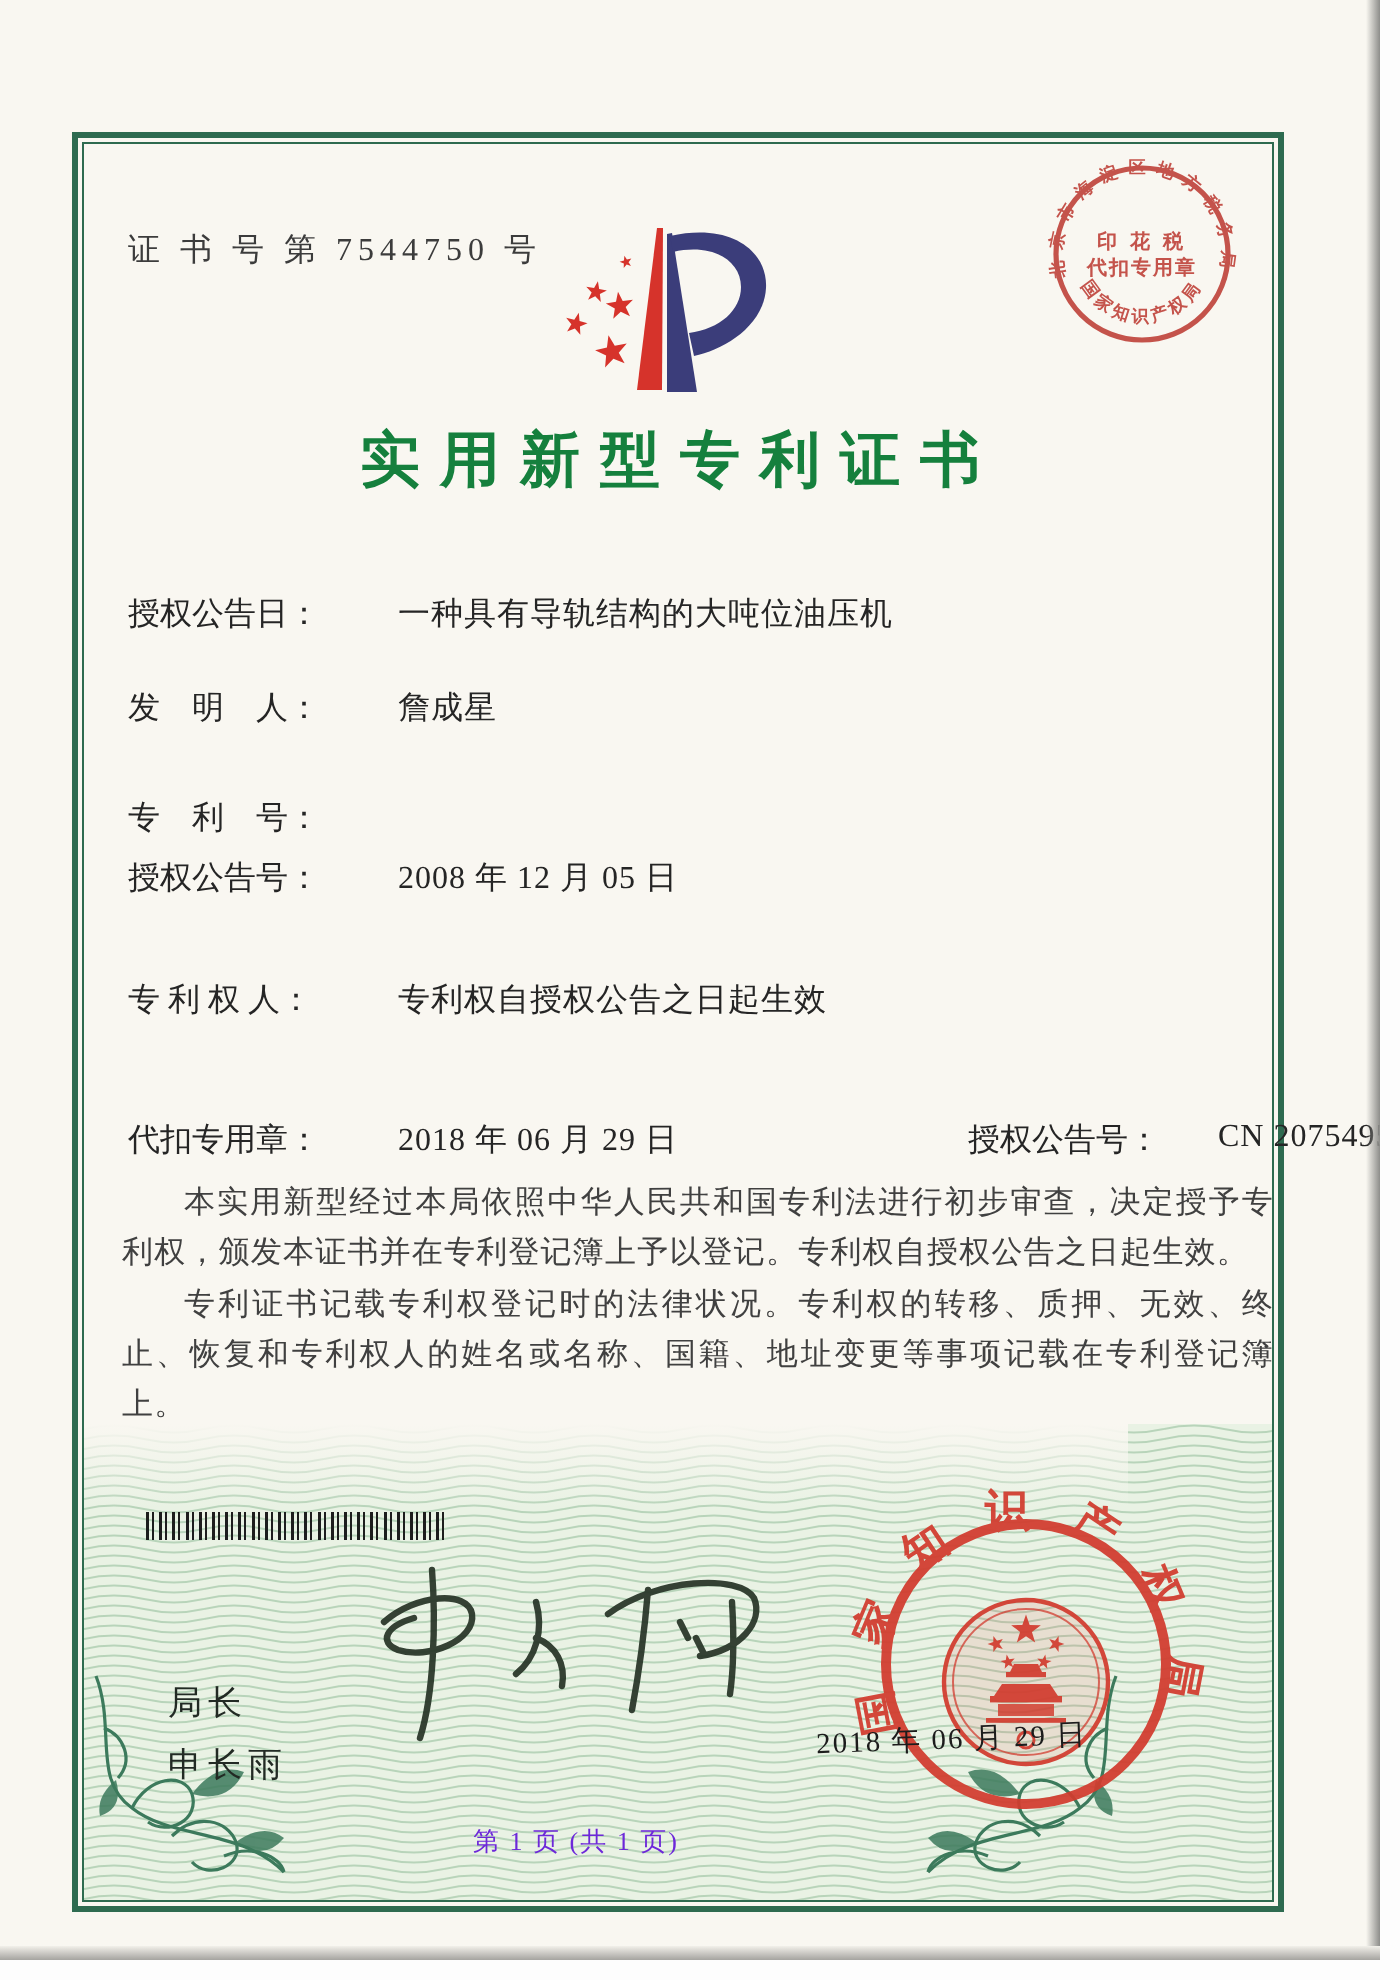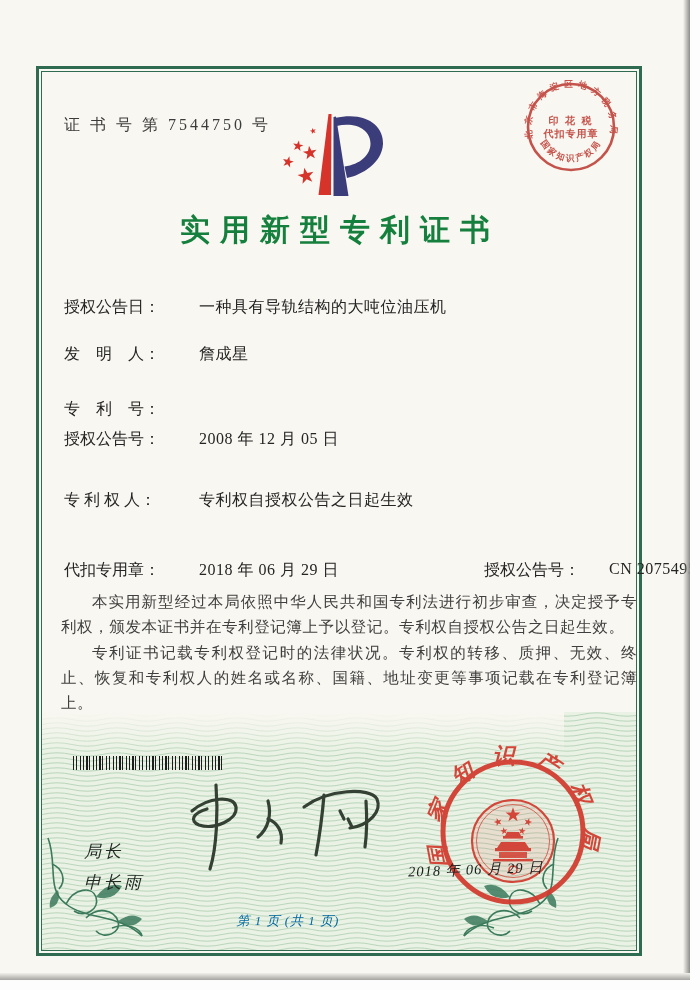--- a/index.html
+++ b/index.html
@@ -27,34 +27,34 @@
   .row{position:absolute;left:64px;display:flex;font-size:16px;color:#252525;}
   .row .lbl{flex:0 0 106px;white-space:nowrap;}
   .row .val{white-space:nowrap;letter-spacing:.5px;margin-left:29px;}
   .addr-val{line-height:25px;letter-spacing:.5px;}
   .pair2{position:absolute;left:420px;top:0;display:flex;font-size:16px;white-space:nowrap;}
   
   .paras{position:absolute;left:61px;top:589px;width:576px;}
   .paras p{margin:0;text-indent:2em;font-size:15.5px;line-height:25.3px;
            text-align:justify;letter-spacing:.6px;color:#404040;}
   
-  .band{position:absolute;left:42px;top:712px;width:522px;height:238px;font-style:italic;}
+  .band{position:absolute;left:42px;top:712px;width:522px;height:238px;}
   .band-fade{position:absolute;left:0;top:0;width:100%;height:42px;
              background:linear-gradient(#f9f7f1,rgba(249,247,241,0));}
   .barcode{position:absolute;left:31px;top:44px;width:152px;height:14px;
            background:repeating-linear-gradient(90deg,#1d1d1d 0 1.5px,rgba(0,0,0,0) 1.5px 3px,
            #1d1d1d 3px 4px,rgba(0,0,0,0) 4px 6.6px);}
   .director{position:absolute;left:42px;top:124px;font-family:"Liberation Sans",sans-serif;
             font-size:17px;letter-spacing:3px;color:#222a24;line-height:31px;}
   .signature{position:absolute;left:138px;top:55px;width:215px;height:115px;}
   .seal{position:absolute;left:348px;top:26px;width:246px;height:216px;}
   .seal-date{position:absolute;left:366px;top:148px;width:150px;font-size:14.5px;
              letter-spacing:1px;color:#1c1c1c;transform:rotate(-2deg);}
   .page-footer{position:absolute;left:0;right:30px;top:200px;text-align:center;
-               font-size:13px;color:#0369a1;letter-spacing:1px;}
+               font-size:13px;color:#6d28d9;letter-spacing:1px;}
   .corner{position:absolute;bottom:2px;width:130px;height:112px;}
   .corner-l{left:0;}
   .corner-r{right:0;transform:scaleX(-1);}
 </style>
 </head>
 <body>
 
 <div class="page">
 
   <svg width="0" height="0" style="position:absolute">

